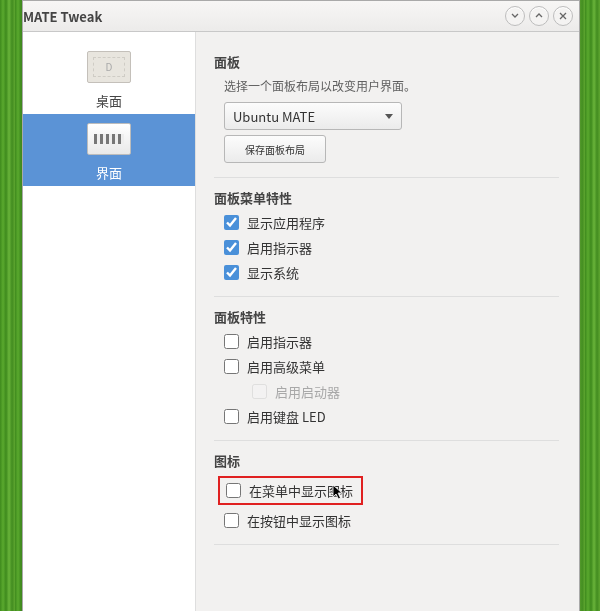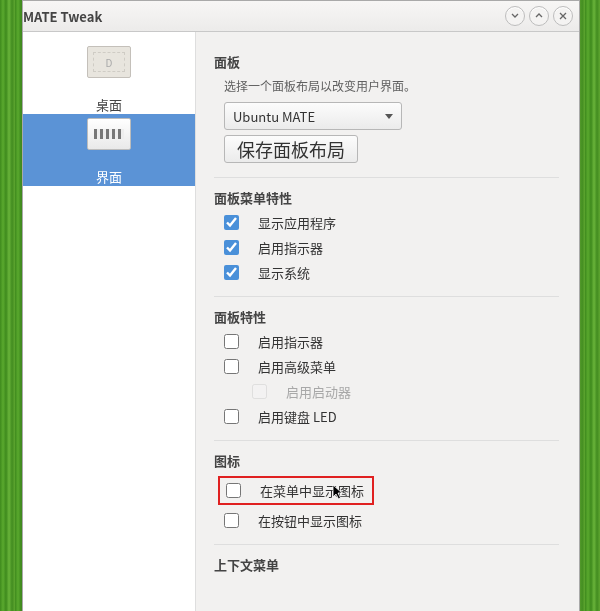--- a/index.html
+++ b/index.html
@@ -34,21 +34,21 @@
     font-size:10px;color:#666;cursor:pointer;
     box-shadow:inset 0 1px 0 #fff;
   }
   .body{flex:1;display:flex;min-height:0;}
   .sidebar{
     width:172px;flex:0 0 172px;
     background:#fff;border-right:1px solid #dedede;
     padding-top:10px;
   }
   .side-item{
-    height:72px;display:flex;flex-direction:column;align-items:center;justify-content:space-between;
+    height:72px;display:flex;flex-direction:column;align-items:center;justify-content:center;
     gap:4px;cursor:pointer;color:#444;
   }
   .side-item.selected{
     background:#5b93d6;color:#fff;
   }
   .side-icon{width:48px;height:40px;display:flex;align-items:center;justify-content:center;}
   .side-label{font-size:13px;}
   
   .ic-desktop{
     width:42px;height:30px;border:1px solid #c4c0ba;background:#e8e5de;border-radius:2px;position:relative;
@@ -77,26 +77,26 @@
   .hint{color:#606060;font-size:12px;margin:4px 0 8px 10px;}
   .row{margin:5px 0 5px 10px;display:flex;align-items:center;gap:6px;}
   .combo{
     width:160px;height:26px;border:1px solid #b7b7b7;border-radius:3px;
     background:linear-gradient(#fcfcfc,#ebebeb);
     display:flex;align-items:center;justify-content:space-between;
     padding:0 8px;font-size:13px;color:#333;cursor:pointer;
   }
   .combo .caret{width:0;height:0;border-left:4px solid transparent;border-right:4px solid transparent;border-top:5px solid #555;}
   .btn{
-    height:26px;padding:0 12px;border:1px solid #b7b7b7;border-radius:3px;
-    background:linear-gradient(#fcfcfc,#ebebeb);font-size:18px;color:#333;cursor:pointer;
+    height:26px;padding:0 20px;border:1px solid #b7b7b7;border-radius:3px;
+    background:linear-gradient(#fcfcfc,#ebebeb);font-size:10px;color:#333;cursor:pointer;
     display:inline-flex;align-items:center;
   }
   .chk{
-    display:flex;align-items:center;gap:19px;margin:6px 0 6px 10px;font-size:13px;color:#333;
+    display:flex;align-items:center;gap:8px;margin:6px 0 6px 10px;font-size:13px;color:#333;
   }
   .chk input{width:15px;height:15px;margin:0;accent-color:#4a90d9;}
   .chk.disabled{color:#a8a8a8;padding-left:28px;}
   .chk.disabled input{opacity:0.5;}
   .hr{border:none;border-top:1px solid #dedede;margin:14px 0 10px;}
   .highlight{
     border:2px solid #e02020;padding:3px 8px 3px 6px;display:inline-flex;margin-left:4px;
   }
   
   .ptr{
@@ -212,18 +212,17 @@
             </svg>
           </span>
         </div>
         <label class="chk">
           <input type="checkbox" style="">
           <span>在按钮中显示图标</span>
         </label>
 
         <hr class="hr">
 
-        <div class="sect-title">上下文菜单</div>
 
       </div>
     </div>
   </div>
 </div>
 
 </body></html>

